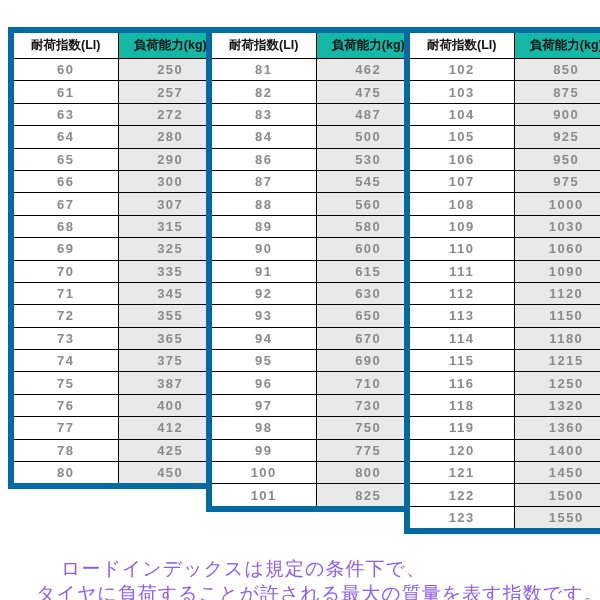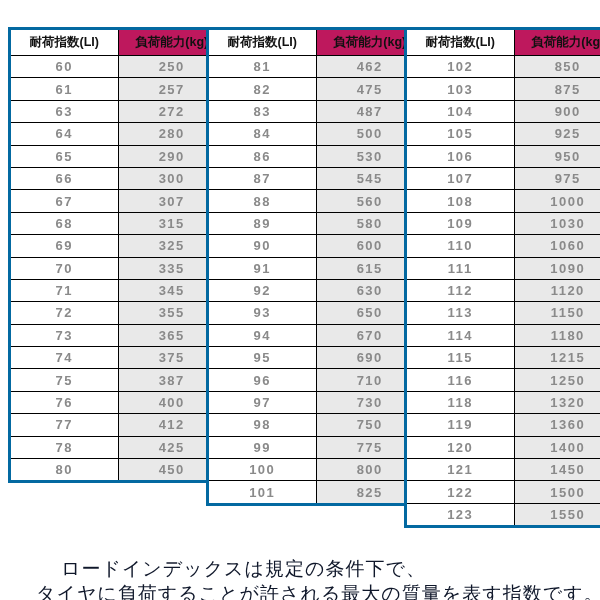--- a/index.html
+++ b/index.html
@@ -16,54 +16,54 @@
     width: 600px;
     height: 600px;
     background: #ffffff;
   }
   .li-table {
     position: absolute;
     top: 27px;
     border-collapse: collapse;
     table-layout: fixed;
     width: 220px;
-    border: 3px solid #0369a1;
+    border: 6px solid #0369a1;
   }
   .li-table.t0 { left: 8px; }
   .li-table.t1 { left: 206px; }
   .li-table.t2 { left: 404px; }
   .li-table th, .li-table td {
     border: 1px solid #000000;
     text-align: center;
     vertical-align: middle;
     padding: 0;
     overflow: hidden;
     white-space: nowrap;
   }
   .li-table th {
     height: 25px;
     font-size: 12.5px;
     font-weight: bold;
     color: #111111;
     background: #ffffff;
     letter-spacing: 0px;
   }
-  .li-table th.kg { background: #be185d; }
+  .li-table th.kg { background: #14b8a6; }
   .li-table td {
     height: 21.4px;
     font-size: 13px;
     font-weight: bold;
     color: #8a8a8a;
     letter-spacing: 1.5px;
     background: #ffffff;
   }
   .li-table td.kg { background: #e9e9e9; }
   .footer-note {
     position: absolute;
-    color: #0f172a;
+    color: #8b5cf6;
     font-size: 19px;
     letter-spacing: 1px;
     white-space: nowrap;
   }
   .footer-note.line1 { left: 61px; top: 556px; }
   .footer-note.line2 { left: 36px; top: 581px; }
 </style>
 </head>
 <body>
 

